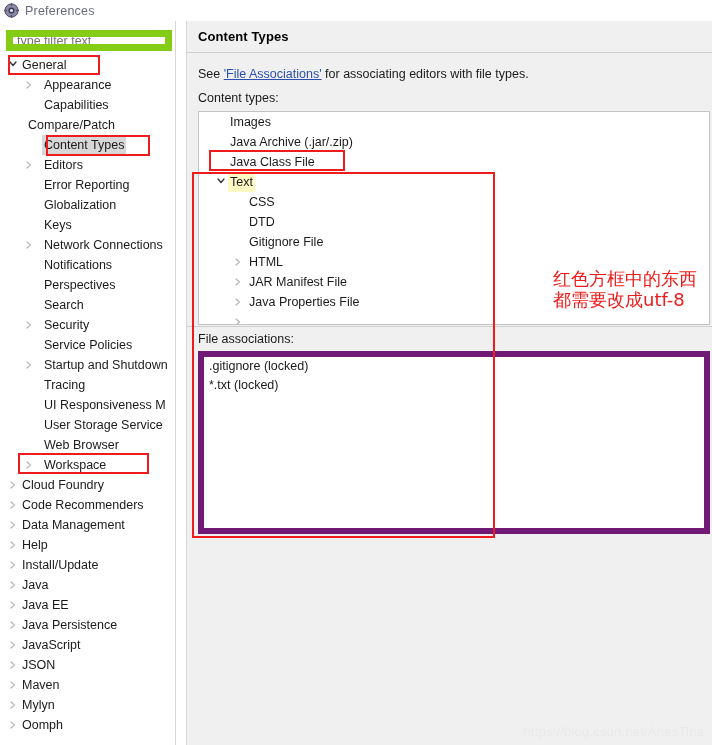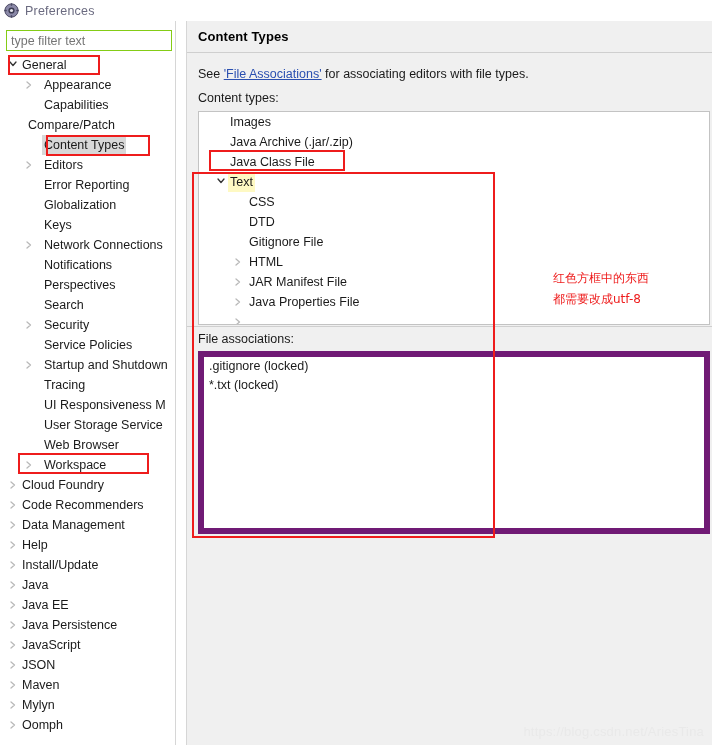--- a/index.html
+++ b/index.html
@@ -30,21 +30,21 @@
   }
 
   
   .leftpane {
     position: absolute; left: 0; top: 21px; width: 184px; height: 724px;
     background: #ffffff;
     overflow: hidden;
   }
   .filter-input {
     position: absolute; left: 6px; top: 9px; width: 166px; height: 21px;
-    border: 1px solid #84cc16; background: #ffffff;
+    border: 7px solid #84cc16; background: #ffffff;
     font-family: "Liberation Sans", sans-serif;
     font-size: 12.5px; color: #6e6e6e;
     padding: 0 4px; outline: none;
   }
   .tree { position: absolute; left: 0; top: 34px; width: 184px; }
   .trow {
     position: relative; height: 20px; line-height: 20px;
     white-space: nowrap; font-size: 12.5px; color: #1a1a1a;
     padding-left: 12px;
   }
@@ -134,21 +134,21 @@
   .rp-divider {
     position: absolute; left: 0; top: 272px; width: 525px; height: 1px;
     background: #cfcfcf;
   }
 
   
   .redbox {
     position: absolute; border: 2px solid #ee1c1c; pointer-events: none;
   }
   .note {
-    position: absolute; color: #ee1c1c; font-size: 12px; line-height: 21px;
+    position: absolute; color: #ee1c1c; font-size: 18px; line-height: 21px;
     white-space: nowrap;
     font-family: "DejaVu Sans", "Liberation Sans", sans-serif;
   }
   .watermark {
     position: absolute; right: 8px; bottom: 6px;
     color: #e9e9e9; font-size: 13px; letter-spacing: .2px;
     user-select: none;
   }
 </style>
 </head>

